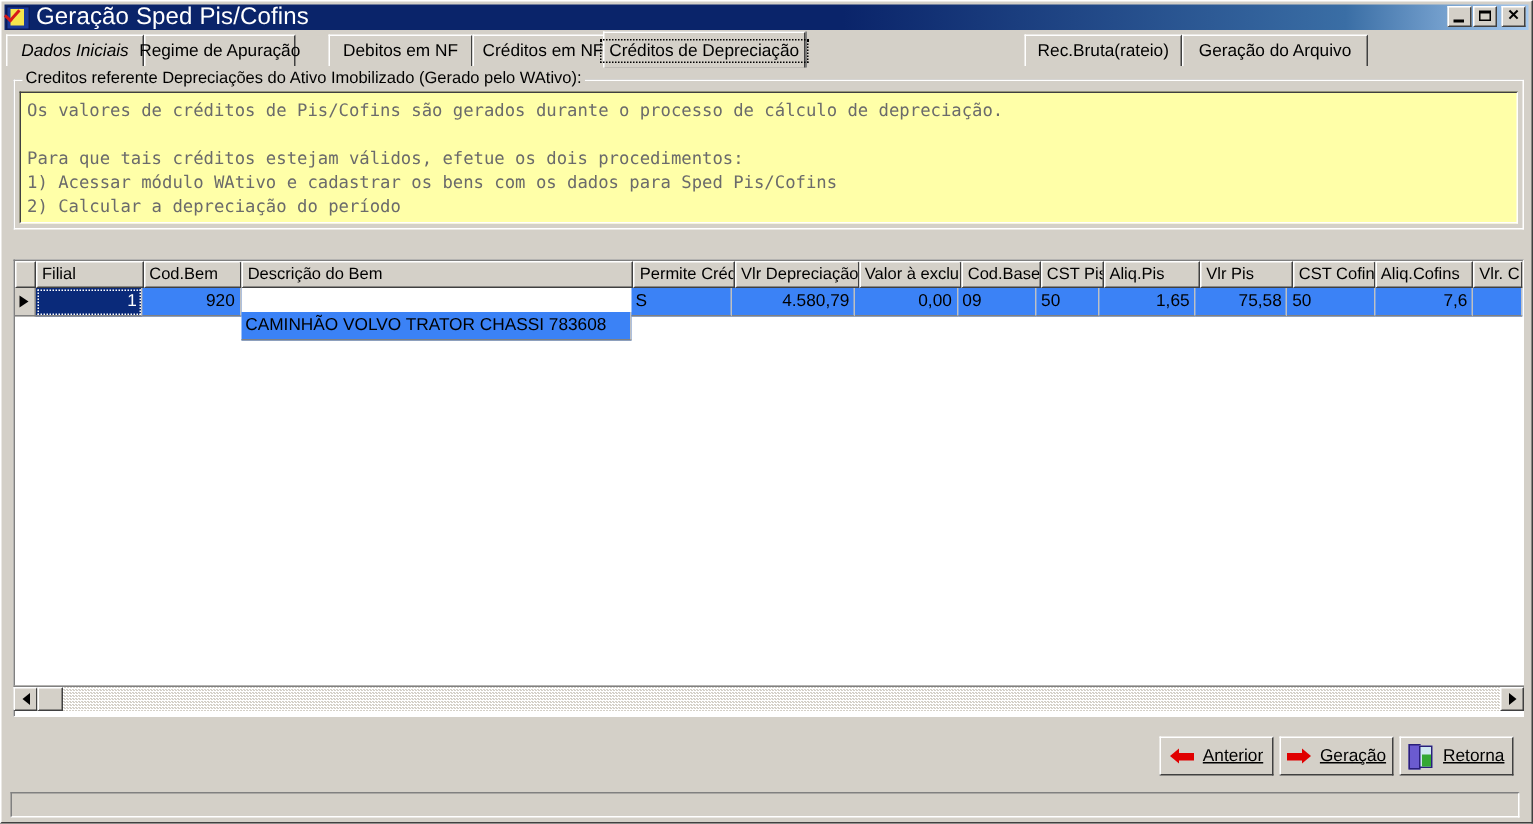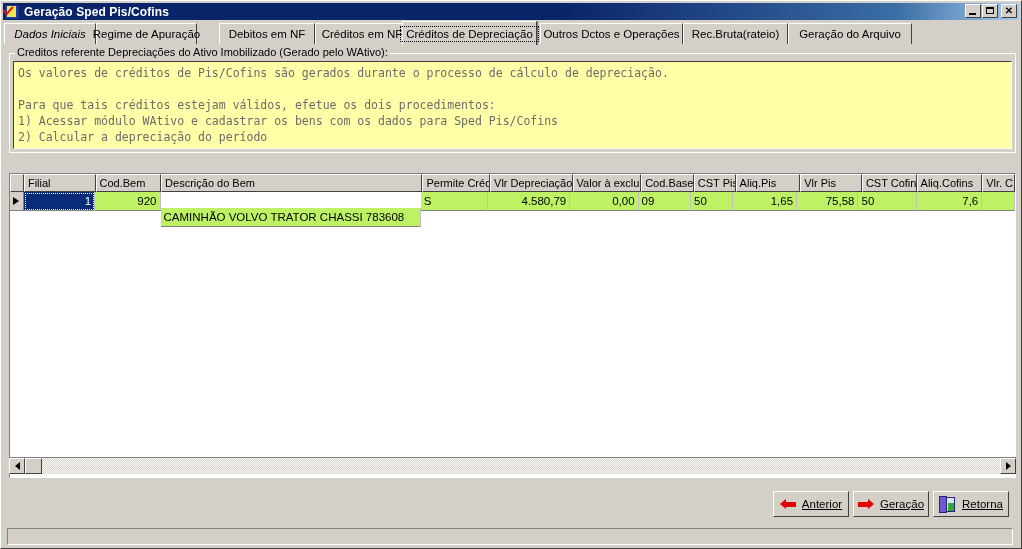--- a/index.html
+++ b/index.html
@@ -33,21 +33,21 @@
   .title-icon:before{
     content:"";position:absolute;left:2px;top:1px;width:9px;height:11px;
     background:#f5e44c;
   }
   .title-icon:after{
     content:"";position:absolute;left:2px;top:4px;width:8px;height:4px;
     border-left:2px solid #d81818;border-bottom:2px solid #d81818;
     transform:rotate(-48deg);transform-origin:left bottom;
   }
   .title-text{
-    color:#fff;font-weight:bold;font-size:12px;letter-spacing:0.1px;
+    color:#fff;font-weight:normal;font-size:16px;letter-spacing:0.1px;
     white-space:nowrap;
   }
   .win-btns{position:absolute;right:2px;top:1px;display:flex;gap:0px;}
   .win-btn{
     width:16px;height:14px;background:#d4d0c8;
     border-top:1px solid #fff;border-left:1px solid #fff;
     border-right:1px solid #404040;border-bottom:1px solid #404040;
     position:relative;margin-left:1px;box-sizing:border-box;
   }
   .win-btn.close{margin-left:3px;}
@@ -131,21 +131,21 @@
   }
   .grid-row{
     position:absolute;left:0;top:18px;height:19px;width:100%;display:flex;
     background:#fff;
   }
   .dcell{
     height:19px;box-sizing:border-box;
     border-right:1px solid #c0c0c0;border-bottom:1px solid #808080;
     display:flex;align-items:center;
     padding:0 3px;font-size:11.5px;overflow:hidden;white-space:nowrap;
-    background:#bef264;
+    background:#3b82f6;
   }
   .dcell.num{justify-content:flex-end;}
   .dcell.indicator{
     background:#d4d0c8;justify-content:center;align-items:center;
     border-right:1px solid #808080;padding:0;
   }
   .tri{
     width:0;height:0;border-left:6px solid #000;
     border-top:4px solid transparent;border-bottom:4px solid transparent;
   }
@@ -270,23 +270,20 @@
       <span>Regime de Apuração</span>
     </div>
     <div class="tab" style="left:215px;width:96px;">
       <span>Debitos em NF</span>
     </div>
     <div class="tab" style="left:311px;width:94px;">
       <span>Créditos em NF</span>
     </div>
     <div class="tab active" style="left:398px;width:135px;">
       <span class="tab-focus">Créditos de Depreciação</span>
-    </div>
-    <div class="tab" style="left:536px;width:143px;">
-      <span>Outros Dctos e Operações</span>
     </div>
     <div class="tab" style="left:679px;width:105px;">
       <span>Rec.Bruta(rateio)</span>
     </div>
     <div class="tab" style="left:784px;width:124px;">
       <span>Geração do Arquivo</span>
     </div>
   </div>
 
   <div class="groupbox"></div>

